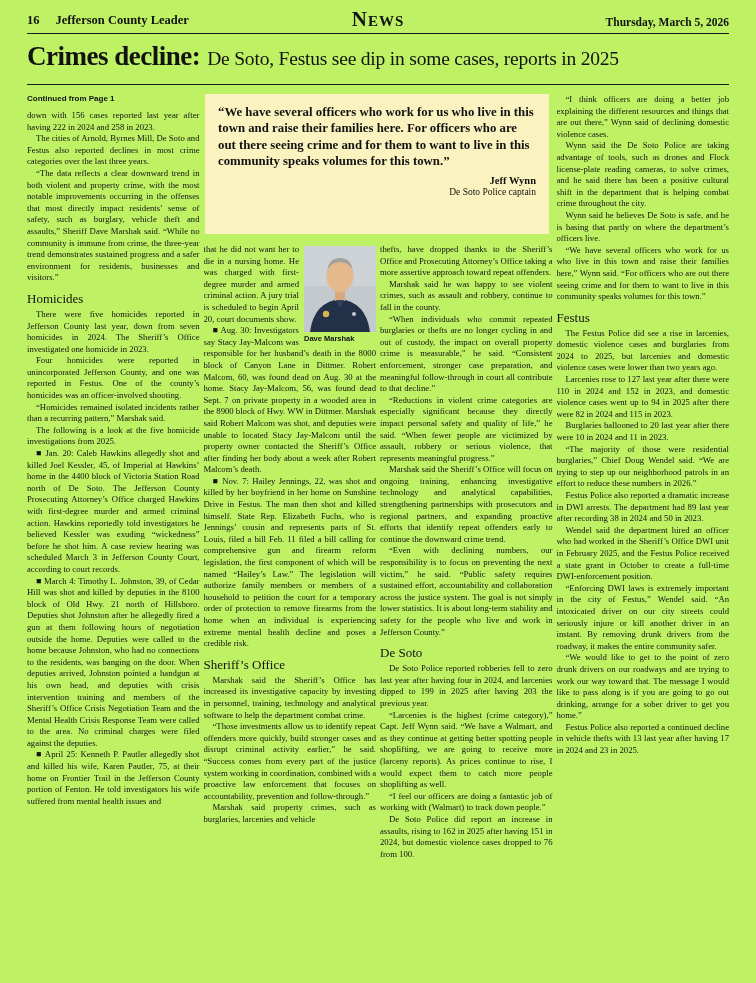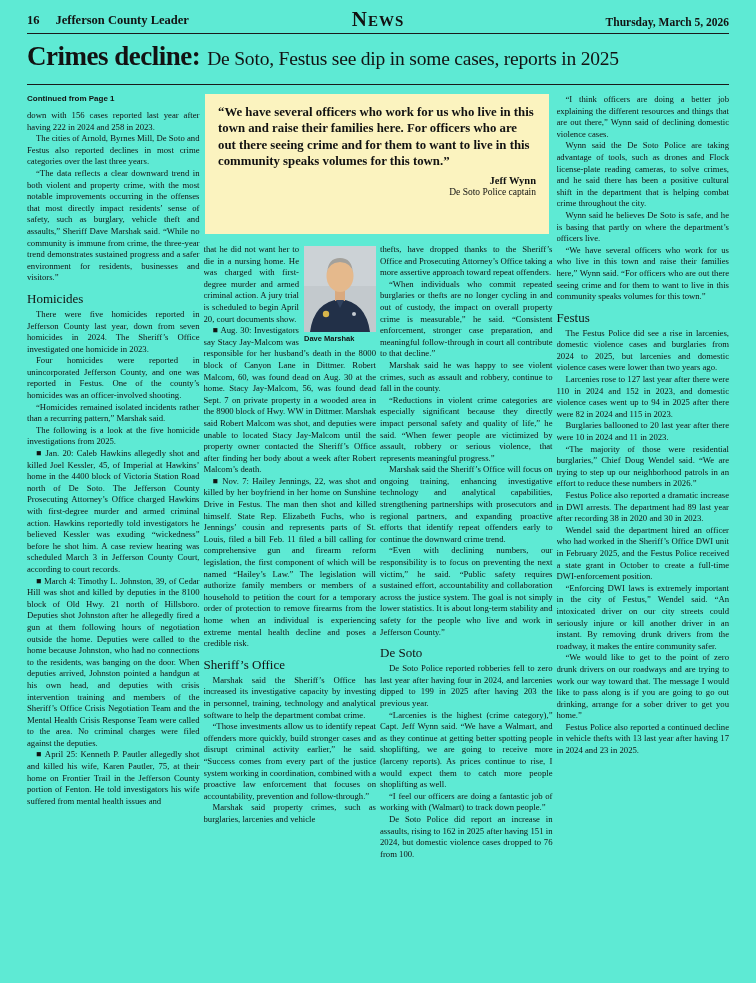--- a/index.html
+++ b/index.html
@@ -1,19 +1,19 @@
 <!DOCTYPE html>
 <html><head>
 <meta charset="utf-8">
 <style>
   * { margin:0; padding:0; box-sizing:border-box; }
   html,body { background:#ffffff; }
   body { width:756px; height:983px; overflow:hidden; }
   .page {
-    position:relative; width:756px; height:983px; background:#5eead4;
+    position:relative; width:756px; height:983px; background:#bef264;
     font-family:"Liberation Serif", serif; color:#121212;
   }
 
   
   .masthead {
     position:absolute; top:9px; left:27px; right:27px; height:25px;
     border-bottom:1.6px solid #1a1a1a;
   }
   .mast-left { position:absolute; left:0; bottom:5px; font-weight:bold; font-size:12.5px; }
   .mast-pageno { margin-right:16px; }
@@ -140,22 +140,22 @@
           <p class="body-p">Marshak said the Sheriff’s Office has increased its investigative capacity by investing in personnel, training, technology and analytical software to help the department combat crime.</p>
           <p class="body-p">“Those investments allow us to identify repeat offenders more quickly, build stronger cases and disrupt criminal activity earlier,” he said. “Success comes from every part of the justice system working in coordination, combined with a proactive law enforcement that focuses on accountability, prevention and follow-through.”</p>
           <p class="body-p">Marshak said property crimes, such as burglaries, larcenies and vehicle</p>
         </div>
     </div>
 
     <div class="col">
       <div class="quote-spacer"></div>
       <div>
           <p class="body-p no-indent">thefts, have dropped thanks to the Sheriff’s Office and Prosecuting Attorney’s Office taking a more assertive approach toward repeat offenders.</p>
+          <p class="body-p">Marshak said he was happy to see violent crimes, such as assault and robbery, continue to fall in the county.</p>
           <p class="body-p">“When individuals who commit repeated burglaries or thefts are no longer cycling in and out of custody, the impact on overall property crime is measurable,” he said. “Consistent enforcement, stronger case preparation, and meaningful follow-through in court all contribute to that decline.”</p>
-          <p class="body-p">Marshak said he was happy to see violent crimes, such as assault and robbery, continue to fall in the county.</p>
           <p class="body-p">“Reductions in violent crime categories are especially significant because they directly impact personal safety and quality of life,” he said. “When fewer people are victimized by assault, robbery or serious violence, that represents meaningful progress.”</p>
           <p class="body-p">Marshak said the Sheriff’s Office will focus on ongoing training, enhancing investigative technology and analytical capabilities, strengthening partnerships with prosecutors and regional partners, and expanding proactive efforts that identify repeat offenders early to continue the downward crime trend.</p>
           <p class="body-p">“Even with declining numbers, our responsibility is to focus on preventing the next victim,” he said. “Public safety requires sustained effort, accountability and collaboration across the justice system. The goal is not simply lower statistics. It is about long-term stability and safety for the people who live and work in Jefferson County.”</p>
           <h3 class="section-head">De Soto</h3>
           <p class="body-p">De Soto Police reported robberies fell to zero last year after having four in 2024, and larcenies dipped to 199 in 2025 after having 203 the previous year.</p>
           <p class="body-p">“Larcenies is the highest (crime category),” Capt. Jeff Wynn said. “We have a Walmart, and as they continue at getting better spotting people shoplifting, we are going to receive more (larceny reports). As prices continue to rise, I would expect them to catch more people shoplifting as well.</p>
           <p class="body-p">“I feel our officers are doing a fantastic job of working with (Walmart) to track down people.”</p>
           <p class="body-p">De Soto Police did report an increase in assaults, rising to 162 in 2025 after having 151 in 2024, but domestic violence cases dropped to 76 from 100.</p>
         </div>
     </div>
@@ -164,21 +164,21 @@
       <div>
           <p class="body-p">“I think officers are doing a better job explaining the different resources and things that are out there,” Wynn said of declining domestic violence cases.</p>
           <p class="body-p">Wynn said the De Soto Police are taking advantage of tools, such as drones and Flock license-plate reading cameras, to solve crimes, and he said there has been a positive cultural shift in the department that is helping combat crime throughout the city.</p>
           <p class="body-p">Wynn said he believes De Soto is safe, and he is basing that partly on where the department’s officers live.</p>
           <p class="body-p">“We have several officers who work for us who live in this town and raise their families here,” Wynn said. “For officers who are out there seeing crime and for them to want to live in this community speaks volumes for this town.”</p>
           <h3 class="section-head">Festus</h3>
           <p class="body-p">The Festus Police did see a rise in larcenies, domestic violence cases and burglaries from 2024 to 2025, but larcenies and domestic violence cases were lower than two years ago.</p>
           <p class="body-p">Larcenies rose to 127 last year after there were 110 in 2024 and 152 in 2023, and domestic violence cases went up to 94 in 2025 after there were 82 in 2024 and 115 in 2023.</p>
           <p class="body-p">Burglaries ballooned to 20 last year after there were 10 in 2024 and 11 in 2023.</p>
           <p class="body-p">“The majority of those were residential burglaries,” Chief Doug Wendel said. “We are trying to step up our neighborhood patrols in an effort to reduce these numbers in 2026.”</p>
-          <p class="body-p">Festus Police also reported a dramatic increase in DWI arrests. The department had 89 last year after recording 38 in 2020 and 30 in 2023.</p>
+          <p class="body-p">Festus Police also reported a dramatic increase in DWI arrests. The department had 89 last year after recording 38 in 2024 and 50 in 2023.</p>
           <p class="body-p">Wendel said the department hired an officer who had worked in the Sheriff’s Office DWI unit in February 2025, and the Festus Police received a state grant in October to create a full-time DWI-enforcement position.</p>
           <p class="body-p">“Enforcing DWI laws is extremely important in the city of Festus,” Wendel said. “An intoxicated driver on our city streets could seriously injure or kill another driver in an instant. By removing drunk drivers from the roadway, it makes the entire community safer.</p>
           <p class="body-p">“We would like to get to the point of zero drunk drivers on our roadways and are trying to work our way toward that. The message I would like to pass along is if you are going to go out drinking, arrange for a sober driver to get you home.”</p>
           <p class="body-p">Festus Police also reported a continued decline in vehicle thefts with 13 last year after having 17 in 2024 and 23 in 2025.</p>
         </div>
     </div>
 
   </div>
 </div>
 

